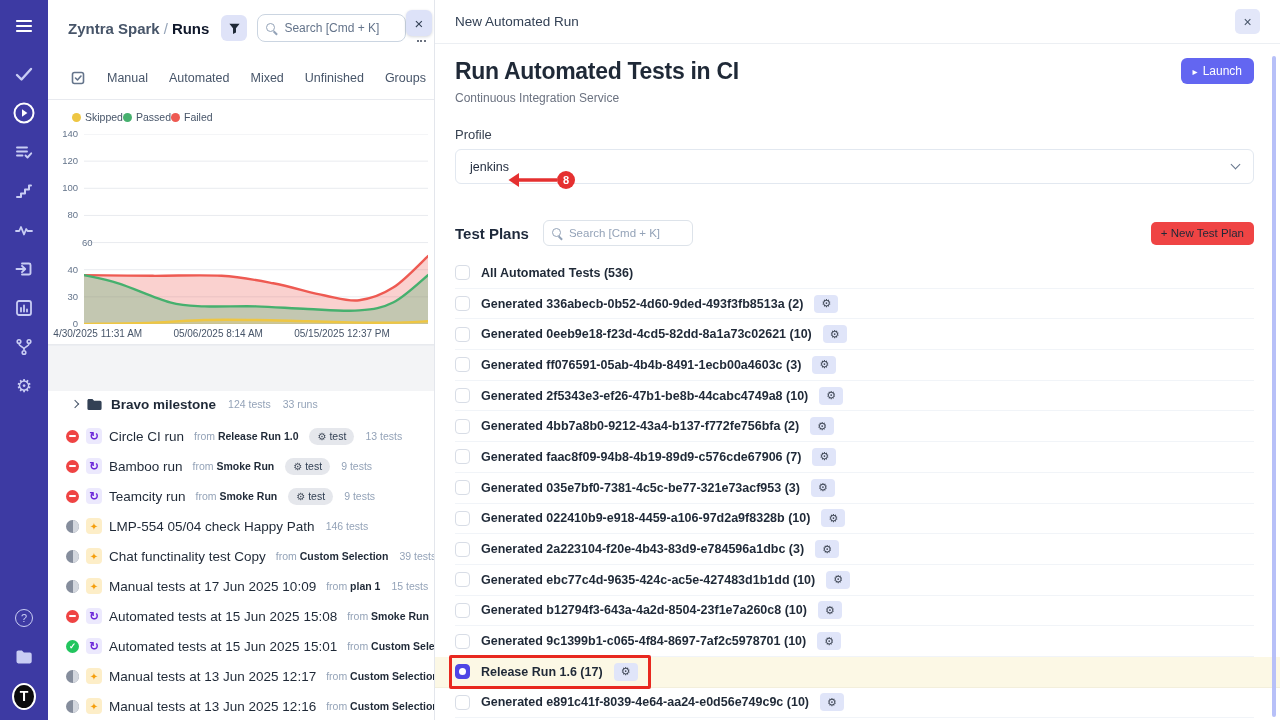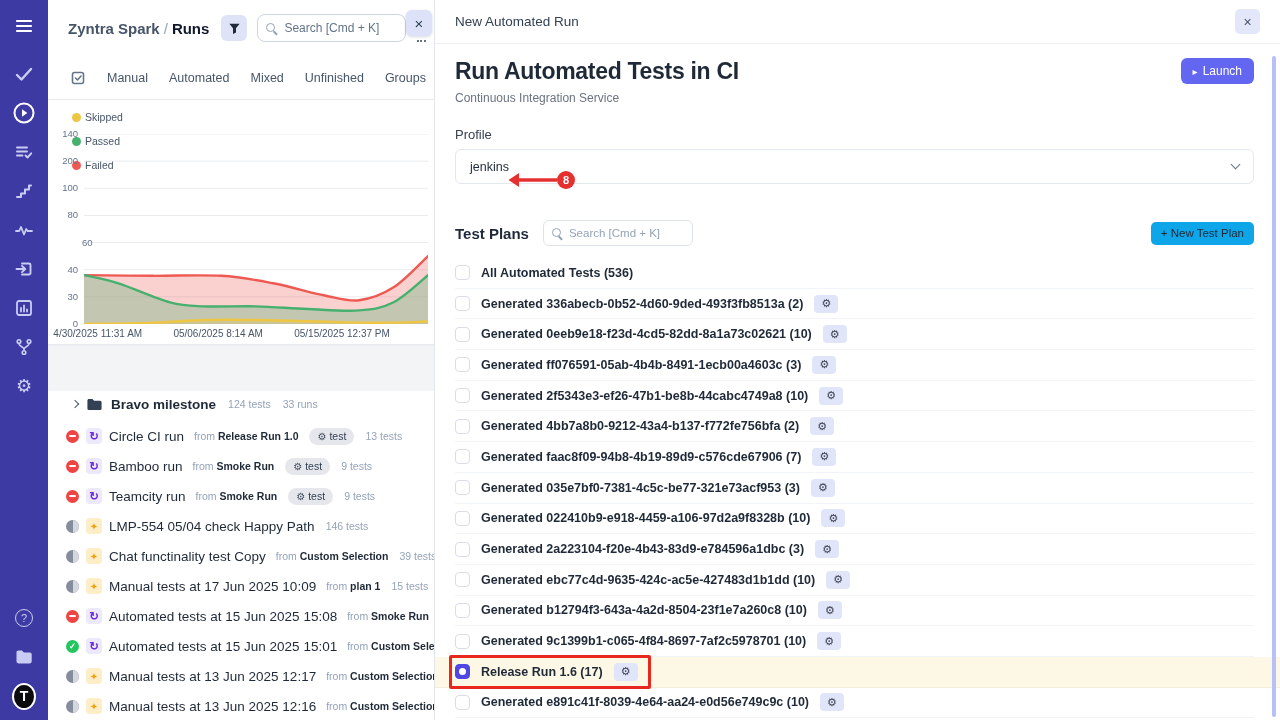--- a/index.html
+++ b/index.html
@@ -32,21 +32,21 @@
   .lp-close { position:absolute; right:2px; top:10px; width:26px; height:26px; background:#dde2f8; border-radius:6px; box-shadow:0 1px 3px rgba(30,41,59,.18); display:flex; align-items:center; justify-content:center; color:#334155; font-size:15px; cursor:pointer; z-index:4; }
   .lp-close::before { content:"\00D7"; }
   .partial-glyph { position:absolute; right:8px; top:38px; width:9px; height:4px; border-bottom:2px dotted #6b7280; }
 
   .lp-tabs { height:44px; display:flex; align-items:center; gap:21px; padding:0 20px 0 22px; border-bottom:1px solid #e8eaef; }
   .tab { font-size:12.5px; color:#475569; cursor:pointer; white-space:nowrap; }
   .select-all-icon { display:flex; cursor:pointer; }
 
   
   .chart-block { position:relative; height:245px; border-bottom:1px solid #e8eaee; }
-  .legend { display:flex; gap:12px; padding:11px 0 0 24px;flex-direction:column; }
+  .legend { display:flex; padding:11px 0 0 24px; }
   .legend-item { display:flex; align-items:center; gap:4px; }
   .legend-dot { width:9px; height:9px; border-radius:50%; }
   .legend-label { font-size:10.5px; color:#475569; }
   .chart-plot { position:absolute; left:36px; top:34px; }
   .chart-yticks span { position:absolute; left:0; width:30px; text-align:right; font-size:9.5px; color:#64748b; }
   .chart-xticks span { position:absolute; top:228px; transform:translateX(-50%); font-size:10px; color:#475569; white-space:nowrap; }
 
   .gray-gap { height:46px; background:#f3f4f6; border-top:1px solid #eceef2; }
 
   
@@ -95,21 +95,21 @@
   .chev-down { width:7px; height:7px; border-right:1.6px solid #64748b; border-bottom:1.6px solid #64748b; transform:rotate(45deg); margin-left:auto; margin-top:-4px; }
   .annotation { position:absolute; left:72px; top:127px; display:flex; align-items:center; z-index:8; pointer-events:none; }
   .ann-circle { width:18px; height:18px; background:#e53030; border-radius:50%; color:#fff; font-size:11px; font-weight:bold; display:flex; align-items:center; justify-content:center; margin-left:-2px; }
 
   .plans-header { display:flex; align-items:center; margin-top:36px; }
   .plans-title { font-size:15px; font-weight:bold; color:#1e293b; }
   .plans-search { position:relative; margin-left:14px; width:150px; height:26px; border:1px solid #dde3ea; border-radius:6px; display:flex; align-items:center; padding-left:25px; }
   .plans-search input { border:none; outline:none; width:100%; font-size:11.5px; color:#334155; font-family:inherit; background:transparent; }
   .plans-search input::placeholder { color:#94a3b8; }
   .plans-search .mag { top:7px; }
-  .new-plan-btn { margin-left:auto; background:#0ea5e9; border:none; border-radius:5px; height:23px; padding:0 10px; font-size:11.5px; color:#1f2937; font-family:inherit; cursor:pointer; }
+  .new-plan-btn { margin-left:auto; background:#ef4444; border:none; border-radius:5px; height:23px; padding:0 10px; font-size:11.5px; color:#1f2937; font-family:inherit; cursor:pointer; }
 
   .plans-list { margin-top:12px; }
   .plan-row { height:30.7px; display:flex; align-items:center; gap:11px; border-bottom:1px solid #f1f4f8; position:relative; }
   .plan-row.highlight { background:#fcf8e5; margin:0 -26px 0 -20px; padding:0 26px 0 20px; border-bottom-color:#f3efdc; }
   .checkbox { width:15px; height:15px; border:1.5px solid #d8dde6; border-radius:4px; background:#fff; flex:none; display:flex; align-items:center; justify-content:center; cursor:pointer; }
   .checkbox.checked { background:#4f46e5; border-color:#4f46e5; }
   .checkbox .cb-dot { display:none; width:7px; height:7px; background:#fff; border-radius:50%; }
   .checkbox.checked .cb-dot { display:block; }
   .plan-label { font-size:12.5px; font-weight:bold; color:#1f2937; white-space:nowrap; }
   .gear-chip { width:24px; height:18px; background:#e0e5f9; border-radius:4px; display:flex; align-items:center; justify-content:center; flex:none; cursor:pointer; border:none; }
@@ -258,21 +258,21 @@
             <path d="M0,190C11.466666666666667,189.77380952380952,48.733333333333334,189.32142857142856,68.8,188.64285714285714C88.86666666666666,187.96428571428572,103.19999999999999,186.38095238095238,120.39999999999999,185.92857142857142C137.6,185.47619047619045,154.8,185.70238095238093,172,185.92857142857142C189.2,186.1547619047619,206.4,186.83333333333331,223.6,187.28571428571428C240.79999999999998,187.73809523809524,260.8666666666667,188.41666666666666,275.2,188.64285714285714C289.5333333333333,188.86904761904762,298.1333333333333,188.86904761904762,309.6,188.64285714285714C321.0666666666667,188.41666666666666,338.26666666666665,187.51190476190476,344,187.28571428571428" fill="none" stroke="#eec643" stroke-width="2.4" stroke-linecap="round"></path>
           </svg>
       </div>
       <div class="chart-yticks" id="chart-yticks">
           <span style="top: 218px;">0</span>
           <span style="top: 190.857px;">30</span>
           <span style="top: 163.714px;">40</span>
           <span style="top: 136.571px; padding-left: 34px;">60</span>
           <span style="top: 109.429px;">80</span>
           <span style="top: 82.2857px;">100</span>
-          <span style="top: 55.1429px;">200</span>
+          <span style="top: 55.1429px;">120</span>
           <span style="top: 28px;">140</span>
         </div>
       <div class="chart-xticks" id="chart-xticks">
           <span style="left: 49.76px;">4/30/2025 11:31 AM</span>
           <span style="left: 170.16px;">05/06/2025 8:14 AM</span>
           <span style="left: 294px;">05/15/2025 12:37 PM</span>
         </div>
     </div>
 
     <div class="gray-gap"></div>

